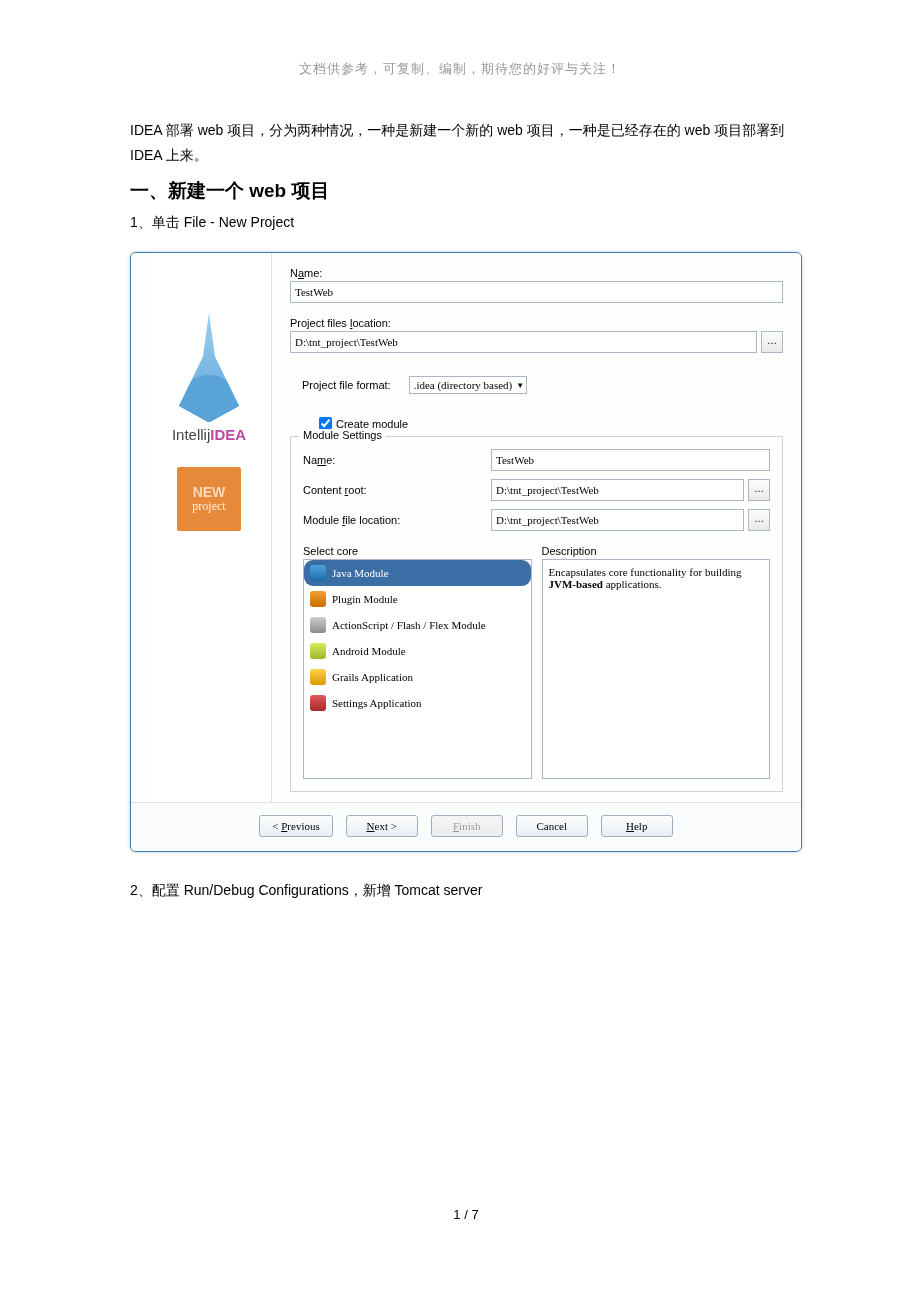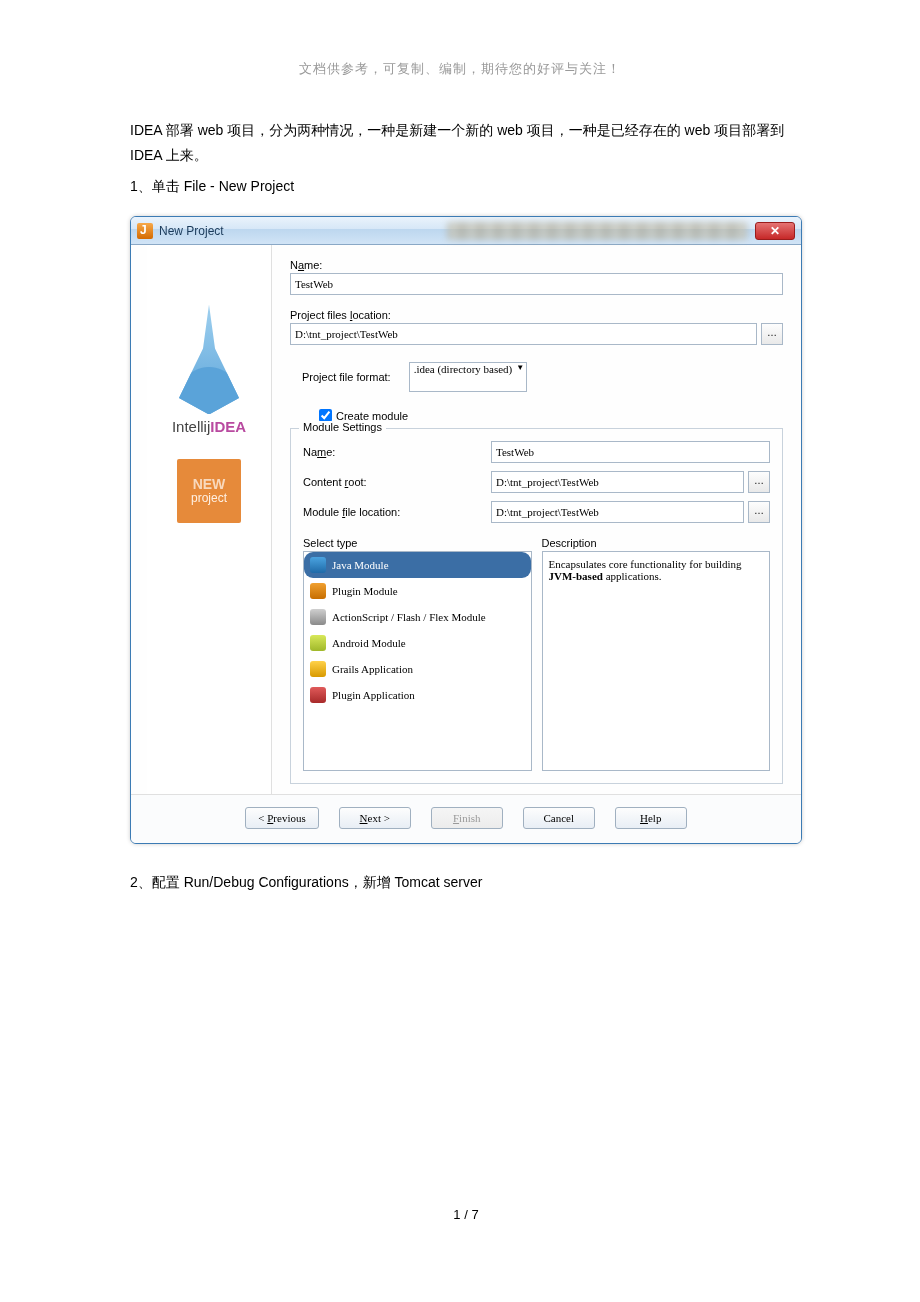--- a/index.html
+++ b/index.html
@@ -133,42 +133,42 @@
   .new-badge {
     margin-top:24px;
     width:64px; height:64px;
     background:#e68a3a;
     color:#f8d9bd;
     display:flex; flex-direction:column;
     align-items:center; justify-content:center;
     font: bold 14px/1.1 Arial;
     border-radius:2px;
   }
-  .new-badge span:last-child{ font-weight:normal; font-size:12px; color:#fff0e2;}
+  .new-badge span:last-child{ font-weight:normal; font-size:12px; color:#fff0e2;font-family:Liberation Serif, serif;}
 
   .form-area {
     flex:1;
     padding: 14px 18px 10px 18px;
   }
   .lbl { font-size:11px; display:block; margin-bottom:2px; }
   .underline { text-decoration: underline; }
   .txt-input {
     width:100%;
     height:22px;
     border:1px solid #a9b8c8;
     padding:1px 4px;
     font: 11px Tahoma;
     background:#fff;
   }
   .row { margin-bottom:14px; }
   .inline-row { display:flex; align-items:center; gap:6px; margin-bottom:14px;}
   .inline-row .lbl { margin:12px; }
   .combo {
-    display:inline-flex; 
-    border:1px solid #a9b8c8; height:30px;
+    display:inline-flex; align-items:center;
+    border:1px solid #a9b8c8; height:18px;
     padding:0 2px 0 4px; font:11px Tahoma;
     background:#fff;
   }
   .combo .caret{ margin-left:4px; font-size:8px; }
   .browse-btn {
     width:22px; height:22px;
     border:1px solid #a9b8c8;
     background:linear-gradient(#fdfdfd,#e9e9e9);
     text-align:center; line-height:18px;
     font-size:10px; cursor:pointer;
@@ -234,21 +234,21 @@
   .desc-box {
     border:1px solid #a9b8c8;
     height:220px;
     padding:6px;
     font: 11px Tahoma;
     background:#fff;
   }
   .desc-box b{ font-weight:bold; }
 
   .button-bar {
-    display:flex; justify-content:center; gap:20px;
+    display:flex; justify-content:center; gap:13px;
     padding:12px 0 14px 0;
     border-top:1px solid #e0e0e0;
     background:#fbfcfd;
   }
   .btn {
     min-width:72px; height:22px;
     border:1px solid #a0b0c0;
     border-radius:3px;
     background:linear-gradient(#fdfdfd,#e8eef5);
     font: 11px Tahoma;
@@ -262,31 +262,26 @@
   }
 </style>
 </head>
 <body>
 
 <div class="page">
   <div class="doc-header">文档供参考，可复制、编制，期待您的好评与关注！</div>
 
   <p class="body-text">IDEA 部署 web 项目，分为两种情况，一种是新建一个新的 web 项目，一种是已经存在的 web 项目部署到 IDEA 上来。</p>
 
+  <div class="heading1">一、新建一个 web 项目</div>
 
   <p class="step-text">1、单击 File - New Project</p>
 
   <div class="dialog-wrap">
     <div class="dialog">
-      <div class="titlebar">
-        <span class="app-icon"></span>
-        <span class="title-text">New Project</span>
-        <span class="blur-strip"></span>
-        <div class="close-btn">✕</div>
-      </div>
 
       <div class="dialog-body">
         <div class="sidebar">
           <div class="logo-img">
             <div class="droplet"></div>
             <div class="logo-text">
               <span>Intellij</span><b>IDEA</b>
             </div>
           </div>
           <div class="new-badge">
@@ -337,21 +332,21 @@
 
                 <span class="lbl">Module <span class="underline">f</span>ile location:</span>
                 <div class="input-with-btn">
                   <input class="txt-input" value="D:\tnt_project\TestWeb" style="">
                   <div class="browse-btn">…</div>
                 </div>
               </div>
 
               <div class="type-row">
                 <div class="type-col">
-                  <div class="col-header">Select type</div>
+                  <div class="col-header">Select core</div>
                   <div class="type-list" id="type-list">
                       <div class="type-item selected">
                         <span class="type-icon ic-java"></span>
                         <span>Java Module</span>
                       </div>
                       <div class="type-item">
                         <span class="type-icon ic-plugin"></span>
                         <span>Plugin Module</span>
                       </div>
                       <div class="type-item">
@@ -361,21 +356,21 @@
                       <div class="type-item">
                         <span class="type-icon ic-android"></span>
                         <span>Android Module</span>
                       </div>
                       <div class="type-item">
                         <span class="type-icon ic-grails"></span>
                         <span>Grails Application</span>
                       </div>
                       <div class="type-item">
                         <span class="type-icon ic-griffon"></span>
-                        <span>Plugin Application</span>
+                        <span>Settings Application</span>
                       </div>
                     </div>
                 </div>
                 <div class="type-col">
                   <div class="col-header">Description</div>
                   <div class="desc-box">
                     <span>Encapsulates core functionality for building </span><b>JVM-based</b><span> applications.</span>
                   </div>
                 </div>
               </div>

